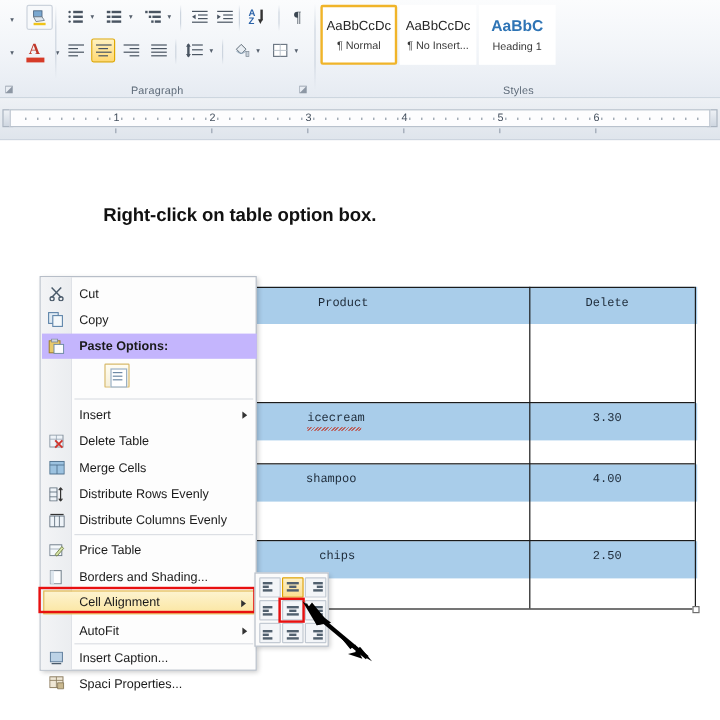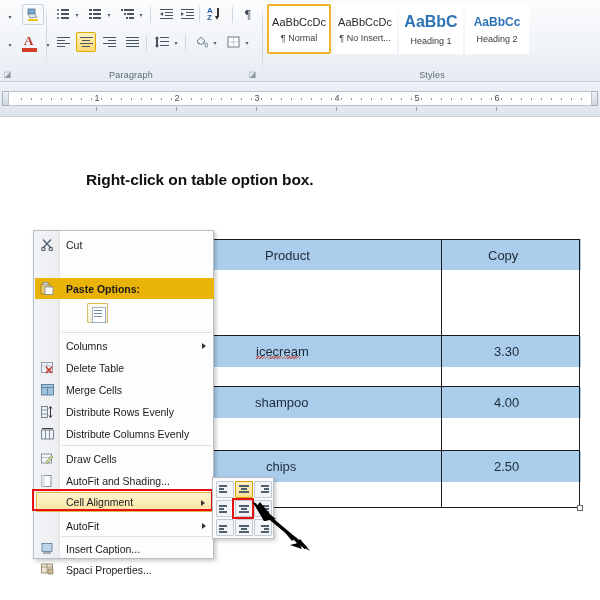--- a/index.html
+++ b/index.html
@@ -53,21 +53,21 @@
   .bul { position: absolute; width: 2px; height: 2px; background: #4a5562; border-radius: 50%; left: 0; }
 
   
   .style-item {
     position: absolute; top: 4px; width: 60px; height: 50px;
     background: #fff; border: 1px solid transparent;
     display: flex; flex-direction: column; align-items: center; justify-content: center;
   }
   .style-item.active { border: 2px solid #f0b429; border-radius: 2px; background:#fff; }
   .style-prev { font-size: 11px; color: #262626; white-space: nowrap; overflow: hidden; }
-  .style-prev.h { color: #2e74b5; font-weight: bold; font-size: 16px; }
+  .style-prev.h { color: #2e74b5; font-weight: bold; font-size: 13px; }
   .style-prev.t { color: #1f3864; font-size: 19px; font-family: "Liberation Serif", serif; }
   .style-name { font-size: 9px; color: #3a3a3a; margin-top: 5px; white-space: nowrap; }
 
   
   .ruler {
     position: absolute; left: 0; top: 82px; width: 600px; height: 35px;
     background: linear-gradient(to bottom,#eef1f5,#dfe5ec);
     border-bottom: 1px solid #c3ccd8;
   }
   .ruler-bar {
@@ -88,21 +88,21 @@
   .page { position: absolute; left: 0; top: 117px; width: 600px; height: 483px; background: #fff; }
 
   .headline {
     position: absolute; left: 86px; top: 54px;
     font-size: 15.5px; font-weight: bold; color: #111; letter-spacing: -.1px;
   }
 
   
   .tbl { position: absolute; left: 213px; top: 122px; width: 371px; height: 268px; }
   .sel-band { position: absolute; left: 0; background: #a9cdea; }
-  .ct { position: absolute; top: 0; font-size: 13px; color: #1d2a38; white-space: nowrap; }
+  .ct { position: absolute; top: 0; font-size: 10px; color: #1d2a38; white-space: nowrap; font-family: Liberation Mono, monospace; }
   .vline { position: absolute; width: 1px; background: #1b1b1b; }
   .hline { position: absolute; height: 1px; background: #1b1b1b; }
   .sq-handle {
     position: absolute; width: 6px; height: 6px; border: 1px solid #6e6e6e; background: #fff;
   }
   .squig {
     position: absolute; height: 3px; width: 44px;
     background: repeating-linear-gradient(135deg,#c0392b 0 1px,transparent 1px 2px);
     opacity: .75;
   }
@@ -133,21 +133,21 @@
   .mi-arrow {
     position: absolute; right: 8px; top: 8px;
     width: 0; height: 0; border-left: 4px solid #333;
     border-top: 3.5px solid transparent; border-bottom: 3.5px solid transparent;
   }
   .mi-sep { position: absolute; left: 28px; width: 149px; height: 1px; background: #dcdfe4; }
   .mi-hl {
     background: linear-gradient(to bottom,#fdf3cf,#fbe6a2);
     border: 1px solid #e3b84a;
   }
-  .mi-head { background: #eab308; }
+  .mi-head { background: #c4b5fd; }
   .redbox { position: absolute; border: 2.5px solid #e81010; }
 
   
   .paste-thumb {
     position: absolute; left: 52px; top: 180px; width: 21px; height: 20px;
     background: linear-gradient(to bottom,#fffdf2,#f6efd8);
     border: 1px solid #d7b96a; border-radius: 1px;
   }
   .paste-thumb::before {
     content:''; position:absolute; left:4px; top:3px; width:12px; height:14px;
@@ -373,24 +373,20 @@
         <span class="style-prev">AaBbCcDc</span>
         <span class="style-name">¶ Normal</span>
       </div>
       <div class="style-item" style="left:69px;width:64px;">
         <span class="style-prev">AaBbCcDc</span>
         <span class="style-name">¶ No Insert...</span>
       </div>
       <div class="style-item" style="left:135px;width:64px;">
         <span class="style-prev h">AaBbC</span>
         <span class="style-name">Heading 1</span>
-      </div>
-      <div class="style-item" style="left:201px;width:64px;">
-        <span class="style-prev h" style="font-size:12px;">AaBbCc</span>
-        <span class="style-name">Heading 2</span>
       </div>
       <div class="grp-label">Styles</div>
     </div>
   </div>
 
   <div class="ruler">
     <div class="ruler-end" style="left:2px;"></div>
     <div class="ruler-end" style="left:589px;"></div>
     <div class="ruler-bar" id="rulerScale">
         <span class="num" style="left: 88px;">1</span>
@@ -482,21 +478,21 @@
       <div class="hline" style="top:96px;left:0;width:366px;"></div>
       <div class="hline" style="top:147px;left:0;width:366px;"></div>
       <div class="hline" style="top:211px;left:0;width:366px;"></div>
       <div class="hline" style="top:268px;left:0;width:366px;"></div>
 
       <div class="vline" style="left:0;top:0;height:268px;"></div>
       <div class="vline" style="left:228px;top:0;height:268px;"></div>
       <div class="vline" style="left:366px;top:0;height:268px;"></div>
 
       <div class="ct" style="top:9px;left:52px;">Product</div>
-      <div class="ct" style="top:9px;left:275px;">Copy</div>
+      <div class="ct" style="top:9px;left:275px;">Delete</div>
 
       <div class="ct" style="top:105px;left:43px;">icecream</div>
       <div class="squig" style="top:117px;left:43px;width:45px;"></div>
       <div class="ct" style="top:105px;left:281px;">3.30</div>
 
       <div class="ct" style="top:156px;left:42px;">shampoo</div>
       <div class="ct" style="top:156px;left:281px;">4.00</div>
 
       <div class="ct" style="top:220px;left:53px;">chips</div>
       <div class="ct" style="top:220px;left:281px;">2.50</div>
@@ -512,38 +508,47 @@
           <svg width="13" height="13" viewBox="0 0 13 13">
             <line x1="2" y1="1.5" x2="10" y2="10" stroke="#4a5a6a" stroke-width="1.2"></line>
             <line x1="10" y1="1.5" x2="2" y2="10" stroke="#4a5a6a" stroke-width="1.2"></line>
             <circle cx="2.4" cy="11" r="1.7" fill="none" stroke="#4a5a6a" stroke-width="1.1"></circle>
             <circle cx="9.8" cy="11" r="1.7" fill="none" stroke="#4a5a6a" stroke-width="1.1"></circle>
           </svg>
         </span>
         <span class="mi-tx">Cut</span>
       </div>
 
+      <div class="mi" style="top:25px;">
+        <span class="mi-ic">
+          <svg width="14" height="13" viewBox="0 0 14 13">
+            <rect x="0.5" y="0.5" width="8" height="9" fill="#dfeaf4" stroke="#5b82a8" stroke-width=".9"></rect>
+            <rect x="4" y="3" width="8" height="9" fill="#f4f8fb" stroke="#5b82a8" stroke-width=".9"></rect>
+          </svg>
+        </span>
+        <span class="mi-tx">Copy</span>
+      </div>
 
       <div class="mi mi-head" style="top:47px;">
         <span class="mi-ic">
           <svg width="14" height="13" viewBox="0 0 14 13">
             <rect x="1" y="2" width="9" height="10" fill="#e8c96a" stroke="#9a7b20" stroke-width=".8"></rect>
             <rect x="3" y="0.5" width="5" height="2.5" fill="#cfd6dd" stroke="#7d8894" stroke-width=".7"></rect>
             <rect x="5" y="5" width="8" height="7.5" fill="#fbfcfd" stroke="#6d8aa5" stroke-width=".8"></rect>
           </svg>
         </span>
         <span class="mi-tx b">Paste Options:</span>
       </div>
 
       <div class="paste-thumb" style="left:53px;top:72px;"></div>
 
       <div class="mi-sep" style="top:101px;"></div>
 
       <div class="mi" style="top:104px;">
-        <span class="mi-tx">Columns</span>
+        <span class="mi-tx">Insert</span>
         <span class="mi-arrow"></span>
       </div>
 
       <div class="mi" style="top:126px;">
         <span class="mi-ic">
           <svg width="13" height="12" viewBox="0 0 13 12">
             <rect x="0.5" y="0.5" width="11" height="10" fill="#eef3f8" stroke="#7f8c99" stroke-width=".8"></rect>
             <line x1="0.5" y1="4" x2="11.5" y2="4" stroke="#9aa7b4" stroke-width=".7"></line>
             <line x1="6" y1="0.5" x2="6" y2="10.5" stroke="#9aa7b4" stroke-width=".7"></line>
             <path d="M5 5 L11 11 M11 5 L5 11" stroke="#d0342c" stroke-width="1.6"></path>
@@ -591,31 +596,31 @@
       <div class="mi-sep" style="top:214px;"></div>
 
       <div class="mi" style="top:217px;">
         <span class="mi-ic">
           <svg width="13" height="12" viewBox="0 0 13 12">
             <rect x="0.5" y="1" width="10" height="9" fill="#f4f8fb" stroke="#6f7d8a" stroke-width=".8"></rect>
             <line x1="0.5" y1="4.5" x2="10.5" y2="4.5" stroke="#9aa7b4" stroke-width=".7"></line>
             <path d="M5 9 L10.5 2.5 L12 4 L6.5 10.5 Z" fill="#d7e4a8" stroke="#6a7a3e" stroke-width=".7"></path>
           </svg>
         </span>
-        <span class="mi-tx">Draw Cells</span>
+        <span class="mi-tx">Price Table</span>
       </div>
 
       <div class="mi" style="top:239px;">
         <span class="mi-ic">
           <svg width="12" height="12" viewBox="0 0 12 12">
             <rect x="1" y="0.5" width="9" height="11" fill="#fcfdfe" stroke="#7a8793" stroke-width=".9"></rect>
             <rect x="1" y="0.5" width="3" height="11" fill="#dde6ee"></rect>
           </svg>
         </span>
-        <span class="mi-tx">AutoFit and Shading...</span>
+        <span class="mi-tx">Borders and Shading...</span>
       </div>
 
       <div class="mi mi-hl" style="top:261px;left:2px;width:177px;height:20px;">
         <span class="mi-tx" style="left:29px;">Cell Alignment</span>
         <span class="mi-arrow" style="right:7px;top:7px;"></span>
       </div>
 
       <div class="mi" style="top:284px;">
         <span class="mi-tx">AutoFit</span>
         <span class="mi-arrow"></span>

